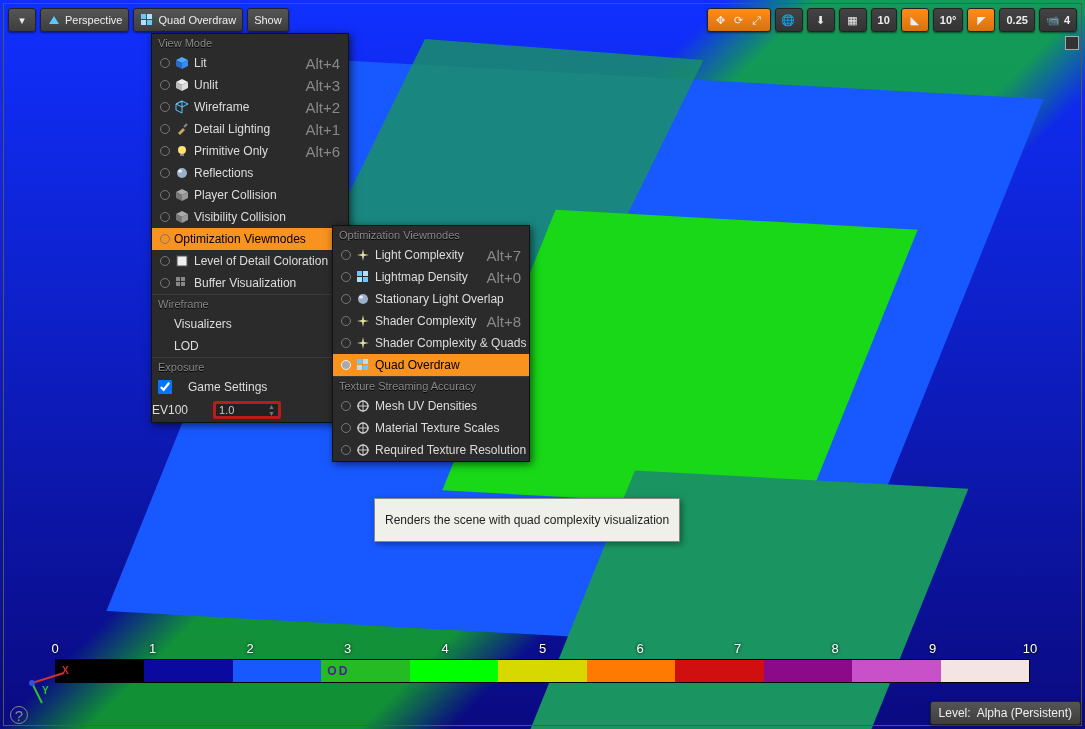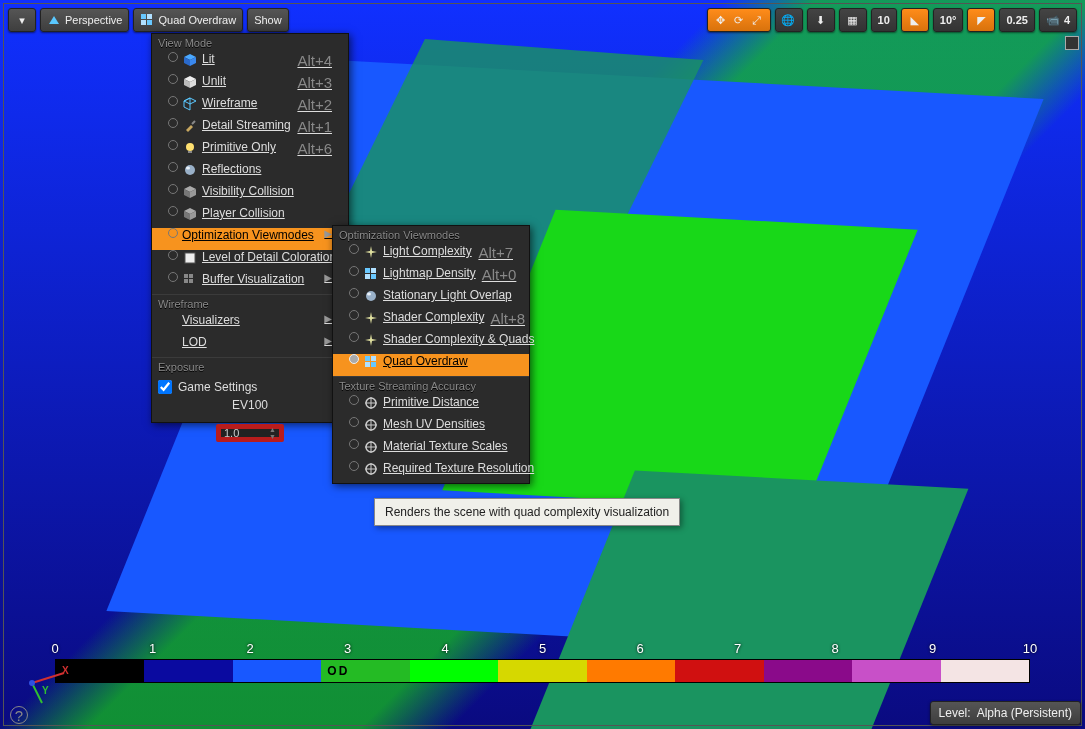--- a/index.html
+++ b/index.html
@@ -25,44 +25,44 @@
   .tb-btn.dark { background: linear-gradient(#444,#333); }
   .tb-btn .ico { width:14px; height:14px; display:flex; align-items:center; justify-content:center; font-size:11px; }
   .tb-val { color:#eee; font-weight:bold; font-size:11px; }
 
   
   .menu { position:absolute; background:#2b2b2b; border:1px solid #111; box-shadow:2px 2px 8px rgba(0,0,0,0.6); }
   .menu1 { top:33px; left:135px; width:198px;margin-left:16px; }
   .menu2 { top:225px; left:332px; width:198px; }
   .menu-section { color:#888; font-size:11px; padding:3px 6px; border-top:1px solid #3b3b3b; text-shadow:0 1px 0 #000;}
   .menu-section:first-child { border-top:none; }
-  .menu-item { display:flex; align-items:flex-start; height:22px; padding:0 16px; cursor:pointer;text-decoration:underline; }
+  .menu-item { display:flex; align-items:center; height:22px; padding:0 8px; cursor:pointer; }
   .menu-item.highlight { background:#f7931e; color:#000; }
   .menu-item .radio { width:10px; height:10px; border-radius:50%; border:1px solid #777; margin-right:4px; flex-shrink:0; }
   .menu-item .radio.on { background:#aaa; border-color:#eee; }
   .menu-item .mi-icon { width:16px; height:16px; margin-right:4px; display:flex; align-items:center; justify-content:center; font-size:12px; flex-shrink:0; }
   .menu-item .mi-label { flex:1; color:inherit; white-space:nowrap; }
   .menu-item .mi-short { color:#888; font-size:15px; margin-left:6px; }
   .menu-item .arrow { margin-left:auto; font-size:10px; color:#999; }
-  .menu-check { display:flex; align-items:center; height:22px; padding:0 6px; gap:6px; }
+  .menu-check { display:flex; align-items:center; height:22px; padding:0 6px; gap:16px; }
   .menu-check input { width:14px; height:14px; }
-  .menu-ev { display:flex; align-items:center; height:24px; padding:0 0; gap:12px;flex-direction:column; }
-  .menu-ev .evval { background:#222; border:5px solid #b91c1c; height:18px; width:68px; display:flex; align-items:center; justify-content:space-between; padding:0 3px; color:#ccc; font-size:11px; border-radius:2px;}
+  .menu-ev { display:flex; align-items:center; height:24px; padding:0 0; gap:25px; }
+  .menu-ev .evval { background:#222; border:3px solid #b91c1c; height:18px; width:68px; display:flex; align-items:center; justify-content:space-between; padding:0 3px; color:#ccc; font-size:11px; border-radius:2px;}
   .spin-arrows { display:flex; flex-direction:column; font-size:7px; line-height:7px; color:#777;}
 
   
-  .tooltip { position:absolute; top:498px; left:374px; background:#f0f0ea; color:#222; border:1px solid #888; padding:6px 10px; font-size:12px; box-shadow:2px 2px 6px rgba(0,0,0,0.4); }
+  .tooltip { position:absolute; top:498px; left:374px; background:#f0f0ea; color:#222; border:1px solid #888; padding:14px 10px; font-size:12px; box-shadow:2px 2px 6px rgba(0,0,0,0.4); }
 
   
   .legend { position:absolute; left:55px; bottom:46px; width:975px; }
   .legend-row { position:relative; height:18px; }
   .legend-num { position:absolute; color:#fff; font-size:13px; transform:translateX(-50%); text-shadow:0 0 3px #000; }
   .legend-bar { display:flex; height:24px; border:1px solid #000; }
   .legend-seg { flex:1; position:relative; }
-  .legend-od { position:absolute; left:6px; top:4px; color:#000000; font-size:12px; font-weight:bold; letter-spacing:2px;}
+  .legend-od { position:absolute; left:6px; top:4px; color:#4c1d95; font-size:12px; font-weight:bold; letter-spacing:2px;}
   
   
   .axis { position:absolute; left:14px; bottom:22px; color:#b00; font-size:10px; }
   .axis .xy { position:relative; }
   .axis .xl { position:absolute; left:48px; top:0; color:#d03030; font-weight:bold;}
   .axis .yl { position:absolute; left:28px; top:20px; color:#30c030; font-weight:bold;}
   .axis svg { width:60px; height:40px; }
 
   .status { position:absolute; right:4px; bottom:4px; background:linear-gradient(#555,#3e3e3e); border:1px solid #222; border-radius:3px; padding:4px 8px; color:#eee; font-size:12px; box-shadow:0 1px 3px rgba(0,0,0,0.5); }
   .help { position:absolute; left:10px; bottom:5px; color:#888; font-size:15px; border:1px solid #888; border-radius:50%; width:18px; height:18px; display:flex; align-items:center; justify-content:center;}
@@ -184,21 +184,21 @@
     <span class="mi-short">Alt+2</span>
       </div>
       <div class="menu-item">
         <span class="radio"></span>
     <span class="mi-icon">
           <svg viewBox="0 0 14 14">
             <path d="M3,11 L8,6 L10,8 L5,13 Z" fill="#c8a860"></path>
             <line x1="9" y1="5" x2="12" y2="2" stroke="#888" stroke-width="2"></line>
           </svg>
         </span>
-    <span class="mi-label">Detail Streaming</span>
+    <span class="mi-label">Detail Lighting</span>
     <span class="mi-short">Alt+1</span>
       </div>
       <div class="menu-item">
         <span class="radio"></span>
     <span class="mi-icon">
           <svg viewBox="0 0 14 14">
             <circle cx="7" cy="6" r="4" fill="#ffe070"></circle>
             <rect x="5" y="10" width="4" height="2" fill="#888"></rect>
           </svg>
         </span>
@@ -217,32 +217,32 @@
     </div>
       <div class="menu-item">
         <span class="radio"></span>
     <span class="mi-icon">
           <svg viewBox="0 0 14 14">
             <polygon points="7,1 13,4 7,7 1,4" fill="#aaa"></polygon>
             <polygon points="1,4 7,7 7,13 1,10" fill="#777"></polygon>
             <polygon points="13,4 7,7 7,13 13,10" fill="#999"></polygon>
           </svg>
         </span>
-    <span class="mi-label">Visibility Collision</span>
+    <span class="mi-label">Player Collision</span>
     </div>
       <div class="menu-item">
         <span class="radio"></span>
     <span class="mi-icon">
           <svg viewBox="0 0 14 14">
             <polygon points="7,1 13,4 7,7 1,4" fill="#aaa"></polygon>
             <polygon points="1,4 7,7 7,13 1,10" fill="#777"></polygon>
             <polygon points="13,4 7,7 7,13 13,10" fill="#999"></polygon>
           </svg>
         </span>
-    <span class="mi-label">Player Collision</span>
+    <span class="mi-label">Visibility Collision</span>
     </div>
     </div>
 
   <div class="menu-item highlight">
     <span class="radio"></span>
     <span class="mi-label">Optimization Viewmodes</span>
     <span class="arrow">▶</span>
   </div>
   <div class="menu-item">
     <span class="radio"></span>
@@ -360,31 +360,20 @@
             <rect x="7" y="1" width="5" height="5" fill="#b0e0ff"></rect>
             <rect x="1" y="7" width="5" height="5" fill="#b0e0ff"></rect>
             <rect x="7" y="7" width="5" height="5" fill="#68c8ff"></rect>
           </svg>
         </span>
     <span class="mi-label">Quad Overdraw</span>
     </div>
     </div>
   <div class="menu-section">Texture Streaming Accuracy</div>
   <div id="menu2-tex">
-      <div class="menu-item">
-        <span class="radio"></span>
-    <span class="mi-icon">
-          <svg viewBox="0 0 14 14">
-            <circle cx="7" cy="7" r="5" fill="none" stroke="#ccc" stroke-width="1.5"></circle>
-            <line x1="7" y1="1" x2="7" y2="13" stroke="#ccc"></line>
-            <line x1="1" y1="7" x2="13" y2="7" stroke="#ccc"></line>
-          </svg>
-        </span>
-    <span class="mi-label">Primitive Distance</span>
-      </div>
       <div class="menu-item">
         <span class="radio"></span>
     <span class="mi-icon">
           <svg viewBox="0 0 14 14">
             <circle cx="7" cy="7" r="5" fill="none" stroke="#ccc" stroke-width="1.5"></circle>
             <line x1="7" y1="1" x2="7" y2="13" stroke="#ccc"></line>
             <line x1="1" y1="7" x2="13" y2="7" stroke="#ccc"></line>
           </svg>
         </span>
     <span class="mi-label">Mesh UV Densities</span>

